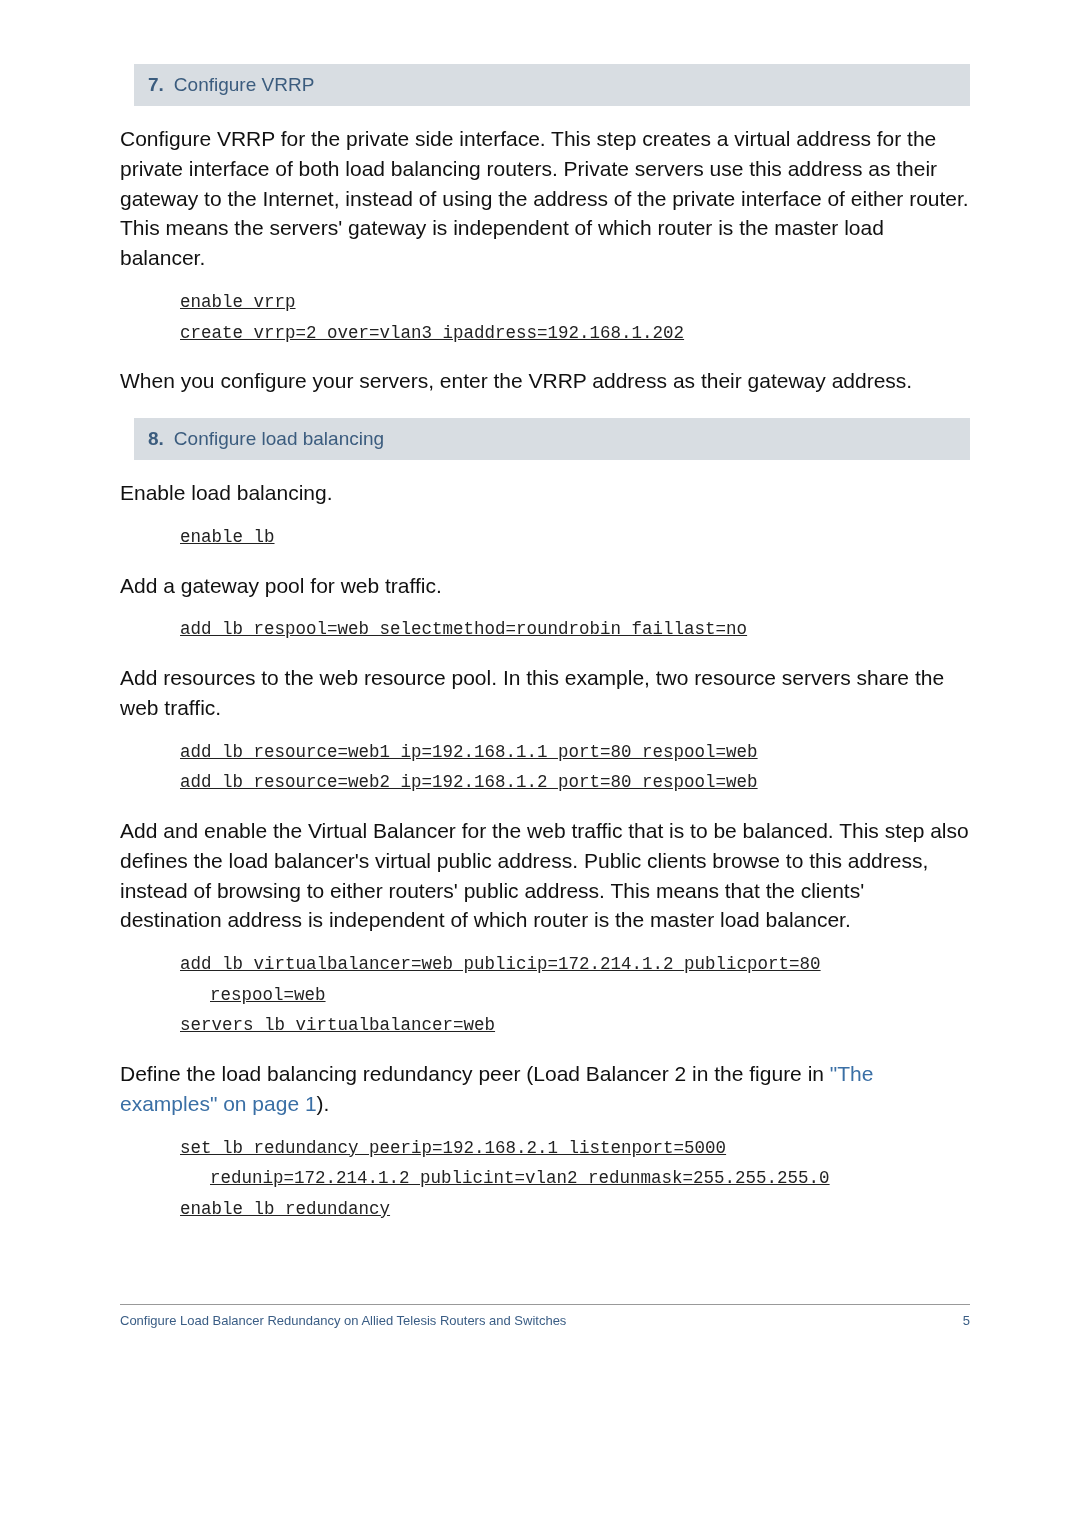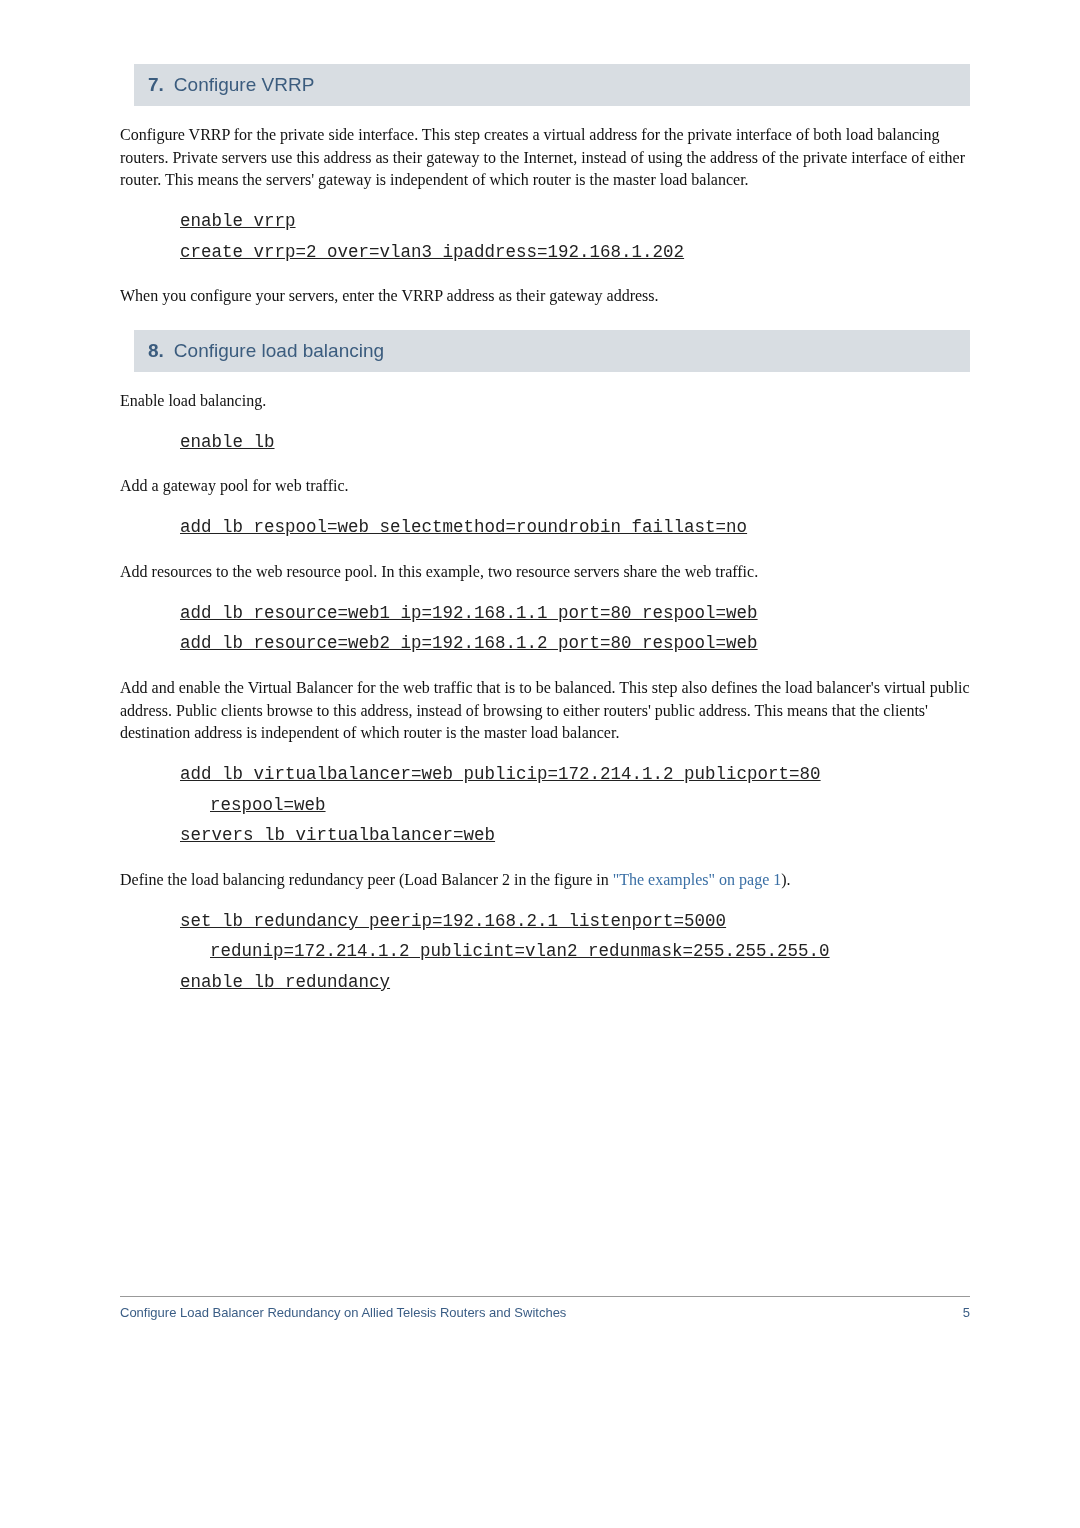--- a/index.html
+++ b/index.html
@@ -21,40 +21,39 @@
     padding: 10px 14px;
     margin-top: 22px;
     margin-bottom: 18px;
     color: #3b5c7e;
     font-size: 19px;
     font-weight: 500;
     margin-left: 14px;
   }
   .step-header .num { font-weight: 700; margin-right: 10px; }
   .body-text {
-    font-size: 16px;
+    font-size: 21px;
     line-height: 1.42;
     margin-bottom: 14px;
     color: #111;
-    font-family: Liberation Serif, serif;
   }
   .code-block {
     font-family: "Courier New", Courier, monospace;
     font-size: 17.5px;
     line-height: 1.75;
     margin: 6px 0 18px 60px;
     color: #222;
     text-decoration: underline;
   }
   .code-block .indent { display:block; padding-left: 30px; }
   .code-block .line { display:block; }
   .link { color: #3a6fa5; }
   .footer {
     position: absolute;
-    bottom: 48px;
+    bottom: 40px;
     left: 120px;
     right: 110px;
     border-top: 1px solid #999;
     padding-top: 8px;
     font-size: 13px;
     color: #3a5d85;
     display: flex;
     justify-content: space-between;
   }
 </style>

